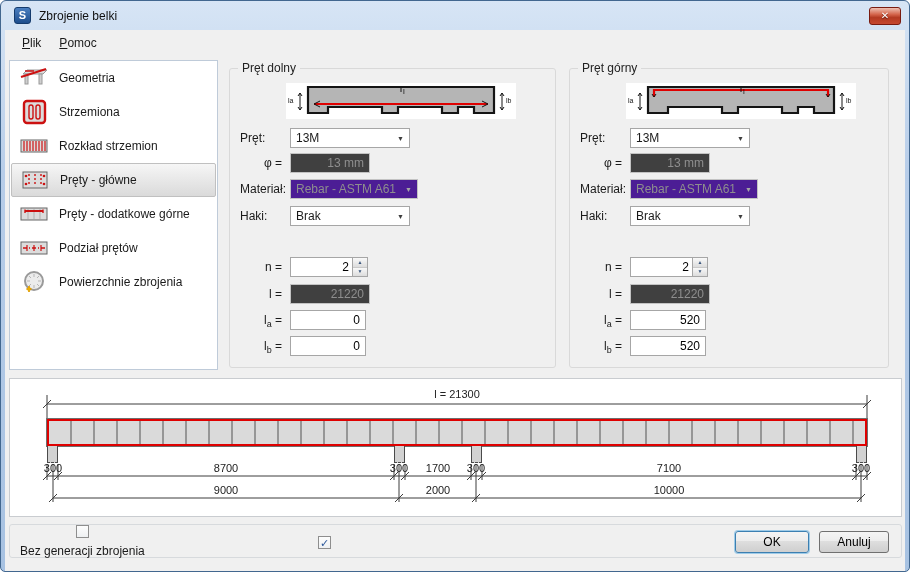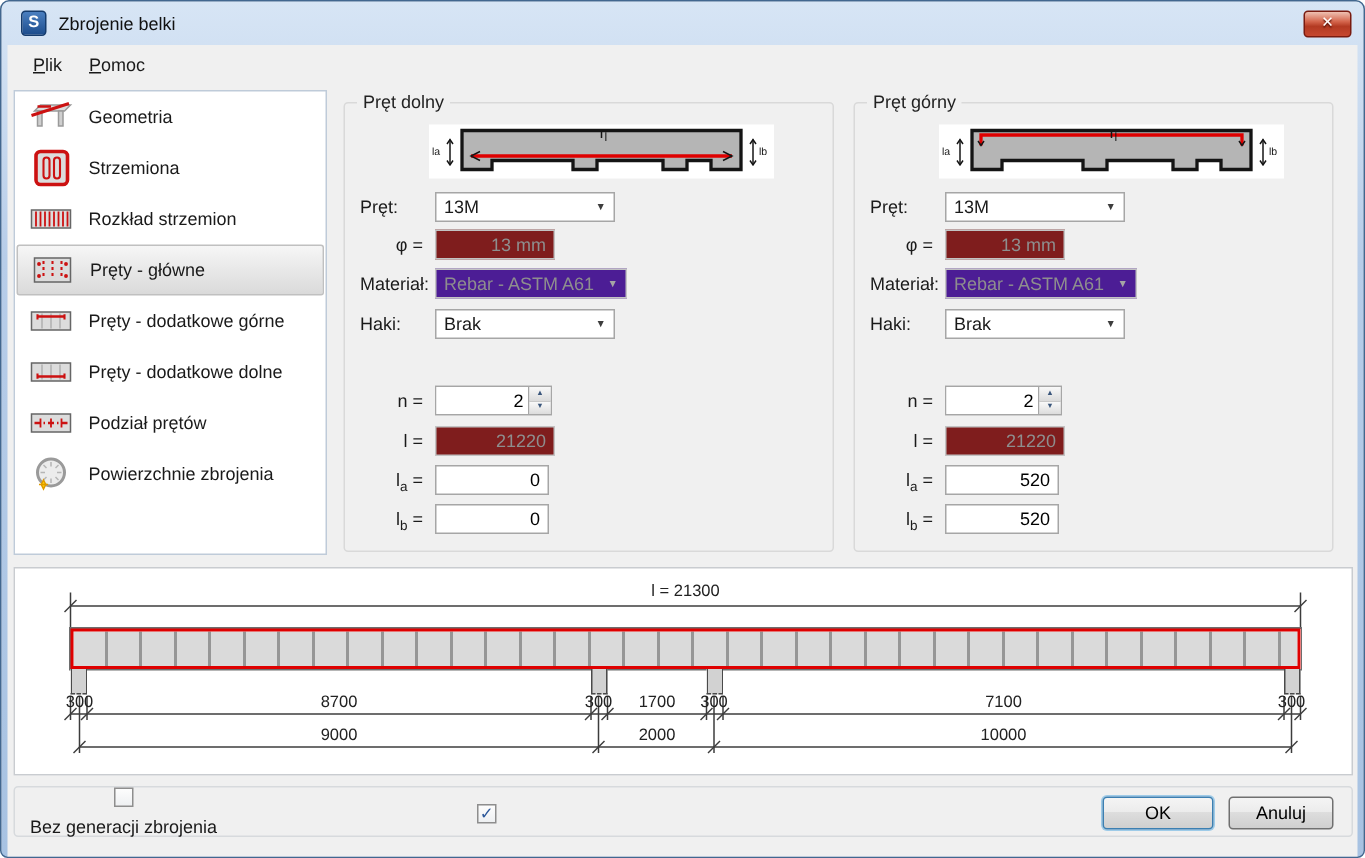--- a/index.html
+++ b/index.html
@@ -54,21 +54,21 @@
 
   .combo{ position:absolute; left:60px; width:120px; height:20px; background:#fff; border:1px solid #a6a6a6;
           display:flex; align-items:center; padding:0 5px; cursor:default; }
   .combo .arr{ margin-left:auto; font-size:7px; color:#3d3d3d; }
   .combo.disabled{ background:#4c1d95; color:#8e8e8e; border-color:#c3c3c3; }
   .combo.disabled .arr{ color:#a5a5a5; }
   .combo.w-mat{ width:128px; }
 
   .tfield{ position:absolute; left:60px; height:20px; width:76px; border:1px solid #a6a6a6; background:#fff;
            font:12px "Liberation Sans","DejaVu Sans",sans-serif; text-align:right; padding:0 5px; }
-  .tfield:disabled{ background:#7f1d1d; color:#8e8e8e; border-color:#c3c3c3; }
+  .tfield:disabled{ background:#404040; color:#8e8e8e; border-color:#c3c3c3; }
   .tfield.w80{ width:80px; }
   .spinwrap{ position:absolute; left:60px; width:78px; height:20px; border:1px solid #a6a6a6; background:#fff; }
   .spinwrap input{ position:absolute; left:0; top:0; width:62px; height:18px; border:0; text-align:right;
                    font:12px "Liberation Sans","DejaVu Sans",sans-serif; padding:0 4px; }
   .spin{ position:absolute; right:0; top:0; width:15px; height:18px; border-left:1px solid #a6a6a6; display:flex; flex-direction:column; }
   .spin button{ flex:1; border:0; padding:0; font-size:5px; line-height:1; color:#3a567c;
                 background:linear-gradient(#f9f9f9,#dcdcdc); cursor:pointer; }
   .spin button:first-child{ border-bottom:1px solid #c9c9c9; }
 
   
@@ -182,36 +182,20 @@
                 <line x1="9" y1="8" x2="9" y2="18"></line>
                 <line x1="15" y1="8" x2="15" y2="18"></line>
                 <line x1="21" y1="8" x2="21" y2="18"></line>
               </g>
               <line x1="6" y1="10" x2="24" y2="10" stroke="#cc1111" stroke-width="1.8"></line>
               <line x1="6" y1="8.5" x2="6" y2="12" stroke="#cc1111" stroke-width="1.4"></line>
               <line x1="24" y1="8.5" x2="24" y2="12" stroke="#cc1111" stroke-width="1.4"></line>
             </svg>
         </span>
         <span>Pręty - dodatkowe górne</span>
-      </div>
-      <div class="side-item">
-        <span class="side-icon">
-          <svg width="30" height="26" viewBox="0 0 30 26">
-              <rect x="2" y="7" width="26" height="12" fill="#dcdcdc" stroke="#666"></rect>
-              <g stroke="#b0b0b0">
-                <line x1="9" y1="8" x2="9" y2="18"></line>
-                <line x1="15" y1="8" x2="15" y2="18"></line>
-                <line x1="21" y1="8" x2="21" y2="18"></line>
-              </g>
-              <line x1="6" y1="16" x2="24" y2="16" stroke="#cc1111" stroke-width="1.8"></line>
-              <line x1="6" y1="14" x2="6" y2="17.5" stroke="#cc1111" stroke-width="1.4"></line>
-              <line x1="24" y1="14" x2="24" y2="17.5" stroke="#cc1111" stroke-width="1.4"></line>
-            </svg>
-        </span>
-        <span>Pręty - dodatkowe dolne</span>
       </div>
       <div class="side-item">
         <span class="side-icon">
           <svg width="30" height="26" viewBox="0 0 30 26">
               <rect x="2" y="7" width="26" height="12" fill="#dcdcdc" stroke="#666"></rect>
               <line x1="4" y1="13" x2="26" y2="13" stroke="#cc1111" stroke-width="1.6" stroke-dasharray="4 2 1 2"></line>
               <g stroke="#cc1111" stroke-width="1.2">
                 <line x1="8" y1="10" x2="8" y2="16"></line>
                 <line x1="15" y1="10" x2="15" y2="16"></line>
                 <line x1="22" y1="10" x2="22" y2="16"></line>

